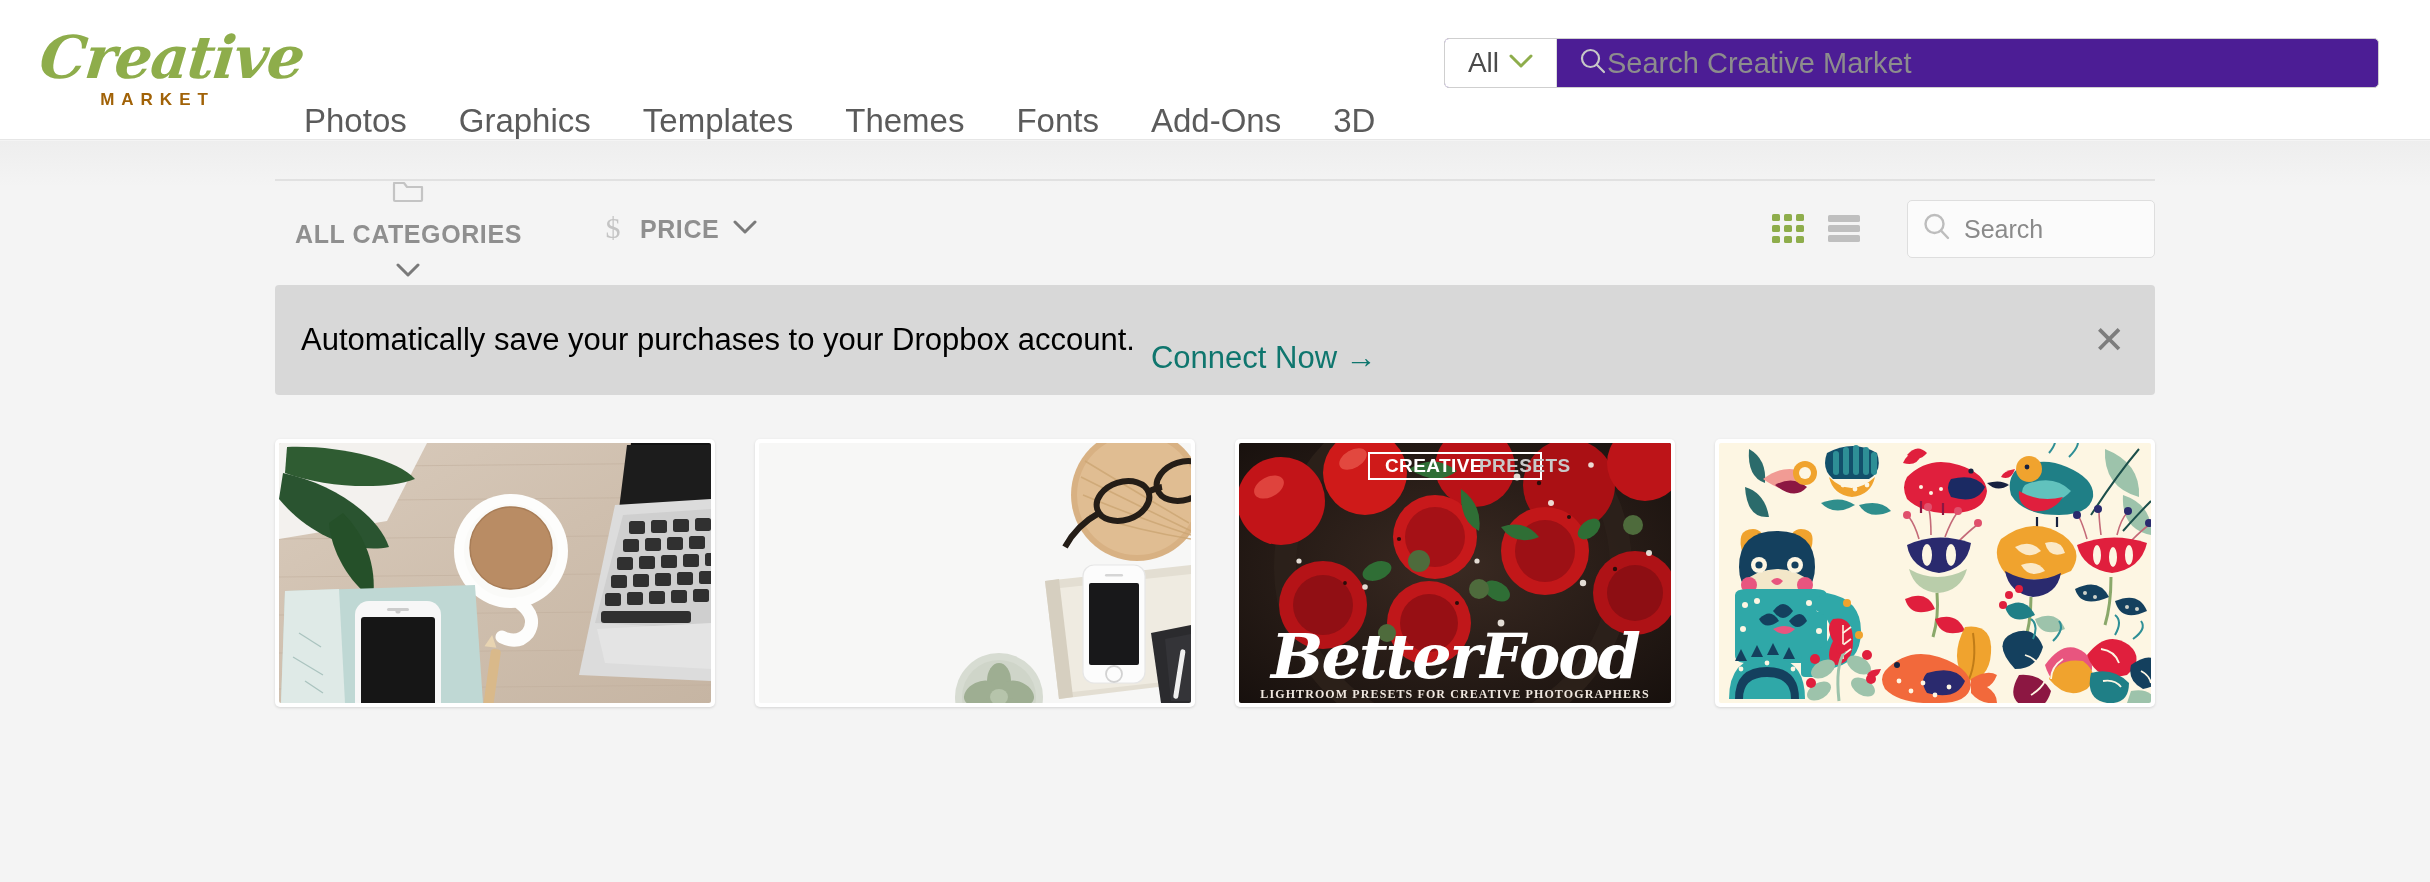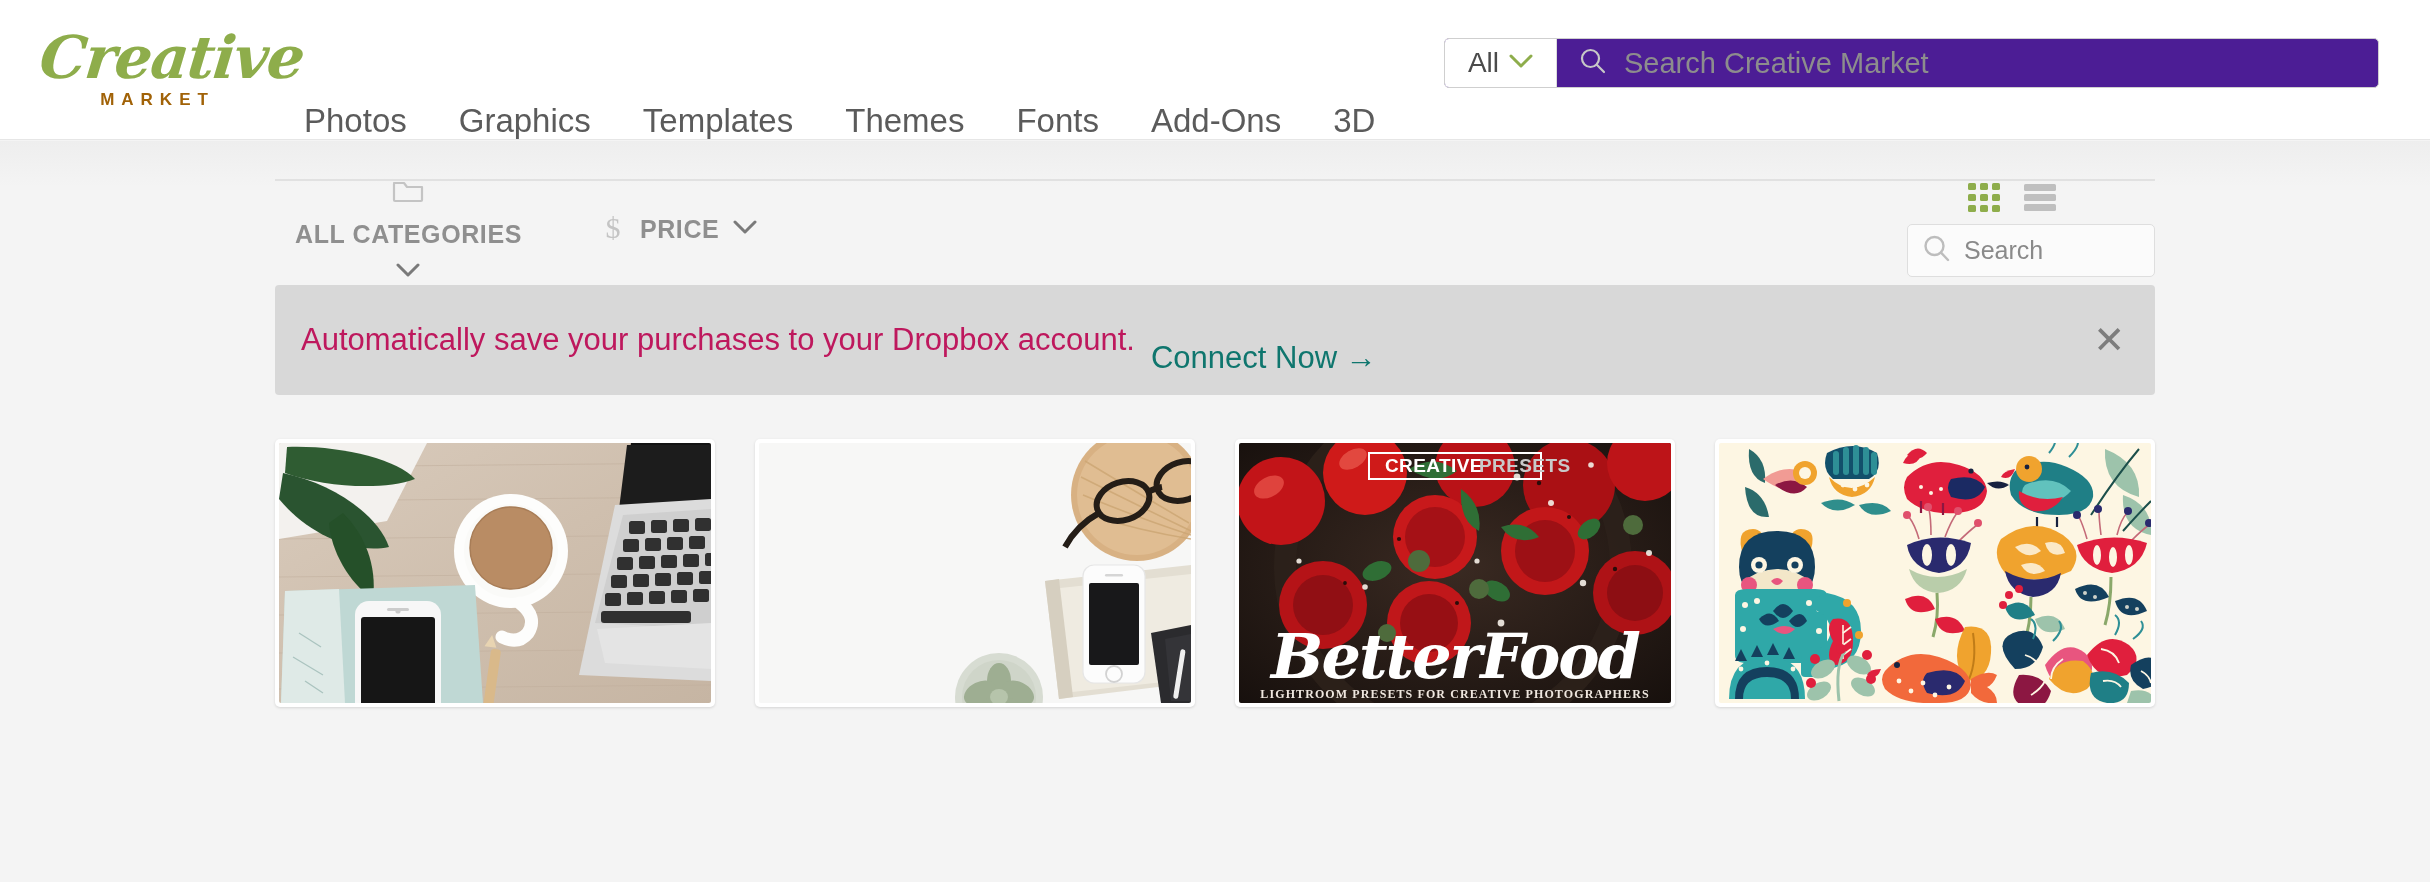--- a/index.html
+++ b/index.html
@@ -105,21 +105,21 @@
     gap: 10px;
     cursor: pointer;
     background: #fff;
   }
   .hs-scope-label { font-size: 28px; color: #4b4b4b; }
   .chev { display: block; }
   .hs-field {
     flex: 1;
     display: flex;
     align-items: center;
-    gap: 17px;
+    gap: 0;
     padding-left: 22px;
   }
   .hs-input {
     border: 0;
     outline: 0;
     font-size: 29px;
     color: #8d8d8d;
     font-family: "Liberation Sans", sans-serif;
     width: 100%;
     background: transparent;
@@ -179,21 +179,20 @@
     color: #8f8f8f;
   }
 
   .view-tools {
     position: absolute;
     right: 0; top: 0;
     height: 96px;
     display: flex;
     align-items: center;
     gap: 8px;
-    flex-direction: column;
   }
   .view-toggle {
     display: flex;
     align-items: center;
     gap: 22px;
     margin-right: 38px;
   }
   .icon-btn { cursor: pointer; display: block; background: none; border: 0; padding: 0; }
 
   .list-search {
@@ -221,21 +220,21 @@
     margin-top: 8px;
     height: 110px;
     background: #d8d8d8;
     border-radius: 4px;
     display: flex;
     align-items: center;
     padding-left: 26px;
   }
   .banner-text {
     font-size: 31px;
-    color: #be185d;
+    color: #000000;
   }
   .banner-link {
     font-size: 31px;
     color: #0f766e;
     text-decoration: none;
     margin-left: 16px;
     margin-top: 36px;
   }
   .banner-close {
     position: absolute;

